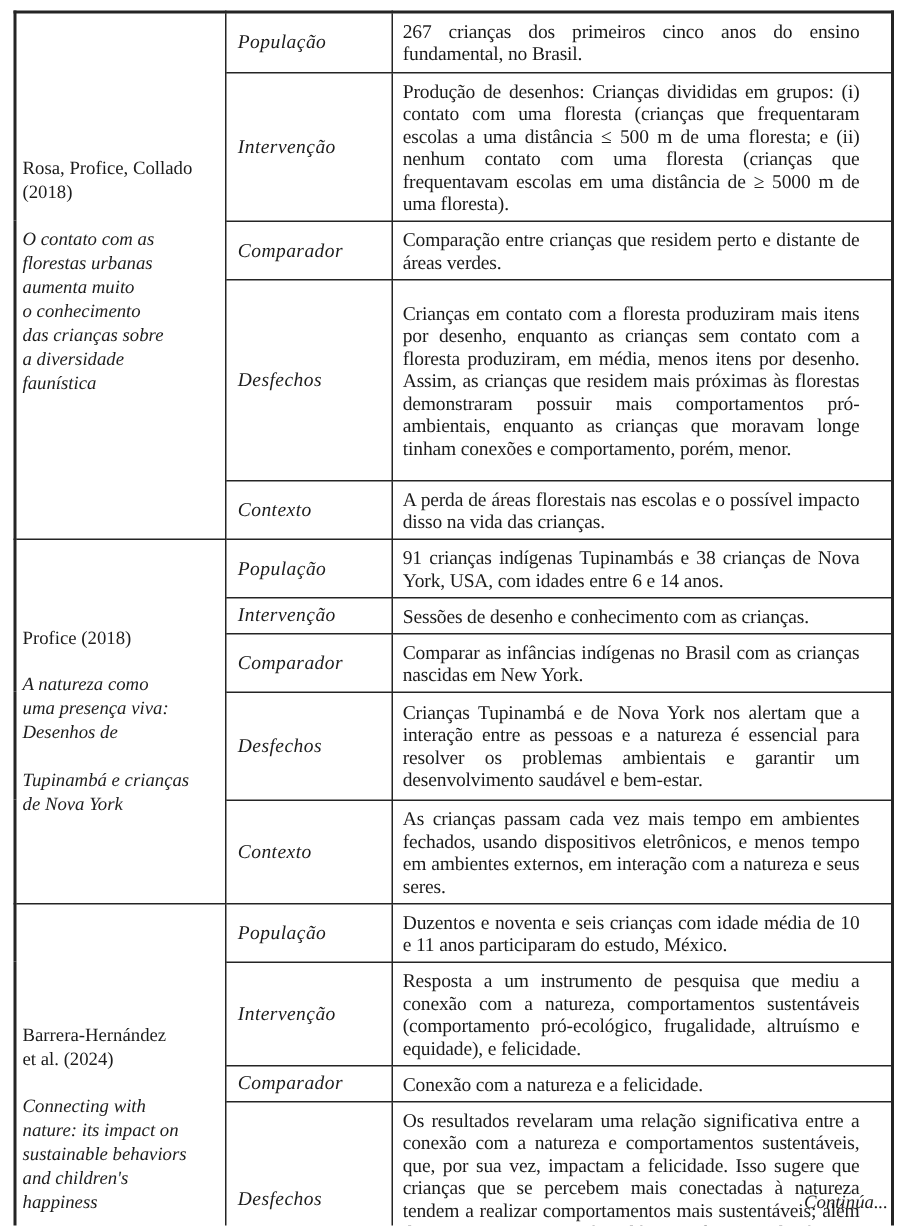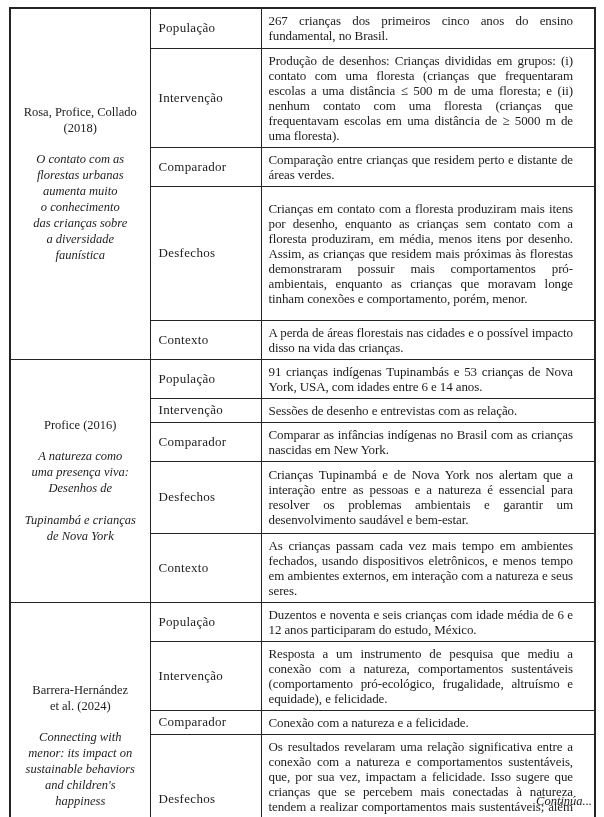--- a/index.html
+++ b/index.html
@@ -31,35 +31,36 @@
   table.picoc-table td {
     border: 1px solid #242424;
     vertical-align: middle;
     overflow: hidden;
   }
   col.c-study { width: 140px; }
   col.c-label { width: 111px; }
   col.c-value { width: 334px; }
 
   td.study-cell {
-    text-align: center;
+    text-align: left;
     padding: 6px 4px;
     font-size: 12.5px;
     line-height: 16px;
   }
   .citation {
     white-space: pre-line;
     margin-bottom: 15px;
   }
   .study-title {
     white-space: pre-line;
     font-style: italic;
   }
 
   td.label-cell {
+    font-style: italic;
     font-size: 13px;
     letter-spacing: 0.3px;
     padding: 3px 4px 3px 8px;
     line-height: 16px;
   }
 
   td.value-cell {
     font-size: 13px;
     line-height: 15px;
     letter-spacing: -0.1px;
@@ -126,65 +127,65 @@
       <tr class="h34">
         <td class="label-cell">Comparador</td>
         <td class="value-cell">Comparação entre crianças que residem perto e distante de áreas verdes.</td>
       </tr>
       <tr class="h134">
         <td class="label-cell">Desfechos</td>
         <td class="value-cell">Crianças em contato com a floresta produziram mais itens por desenho, enquanto as crianças sem contato com a floresta produziram, em média, menos itens por desenho. Assim, as crianças que residem mais próximas às florestas demonstraram possuir mais comportamentos pró-ambientais, enquanto as crianças que moravam longe tinham conexões e comportamento, porém, menor.</td>
       </tr>
       <tr class="h38">
         <td class="label-cell">Contexto</td>
-        <td class="value-cell">A perda de áreas florestais nas cidades e o possível impacto disso na vida das crianças.</td>
+        <td class="value-cell">A perda de áreas florestais nas escolas e o possível impacto disso na vida das crianças.</td>
       </tr>
 
       <tr class="h34">
         <td class="study-cell" rowspan="5">
-          <div class="citation">Profice (2016)</div>
+          <div class="citation">Profice (2018)</div>
           <div class="study-title">A natureza como
 uma presença viva:
 Desenhos de
 
 Tupinambá e crianças
 de Nova York</div>
         </td>
         <td class="label-cell">População</td>
-        <td class="value-cell">91 crianças indígenas Tupinambás e 53 crianças de Nova York, USA, com idades entre 6 e 14 anos.</td>
+        <td class="value-cell">91 crianças indígenas Tupinambás e 38 crianças de Nova York, USA, com idades entre 6 e 14 anos.</td>
       </tr>
       <tr class="h23">
         <td class="label-cell">Intervenção</td>
-        <td class="value-cell">Sessões de desenho e entrevistas com as relação.</td>
+        <td class="value-cell">Sessões de desenho e conhecimento com as crianças.</td>
       </tr>
       <tr class="h34">
         <td class="label-cell">Comparador</td>
         <td class="value-cell">Comparar as infâncias indígenas no Brasil com as crianças nascidas em New York.</td>
       </tr>
       <tr class="h72">
         <td class="label-cell">Desfechos</td>
         <td class="value-cell">Crianças Tupinambá e de Nova York nos alertam que a interação entre as pessoas e a natureza é essencial para resolver os problemas ambientais e garantir um desenvolvimento saudável e bem-estar.</td>
       </tr>
       <tr class="h52">
         <td class="label-cell">Contexto</td>
         <td class="value-cell">As crianças passam cada vez mais tempo em ambientes fechados, usando dispositivos eletrônicos, e menos tempo em ambientes externos, em interação com a natureza e seus seres.</td>
       </tr>
 
       <tr class="h36">
         <td class="study-cell" rowspan="5">
           <div class="citation">Barrera-Hernández
 et al. (2024)</div>
           <div class="study-title">Connecting with
-menor: its impact on
+nature: its impact on
 sustainable behaviors
 and children's
 happiness</div>
         </td>
         <td class="label-cell">População</td>
-        <td class="value-cell">Duzentos e noventa e seis crianças com idade média de 6 e 12 anos participaram do estudo, México.</td>
+        <td class="value-cell">Duzentos e noventa e seis crianças com idade média de 10 e 11 anos participaram do estudo, México.</td>
       </tr>
       <tr class="h46">
         <td class="label-cell">Intervenção</td>
         <td class="value-cell">Resposta a um instrumento de pesquisa que mediu a conexão com a natureza, comportamentos sustentáveis (comportamento pró-ecológico, frugalidade, altruísmo e equidade), e felicidade.</td>
       </tr>
       <tr class="h24">
         <td class="label-cell">Comparador</td>
         <td class="value-cell">Conexão com a natureza e a felicidade.</td>
       </tr>
       <tr class="h116">

